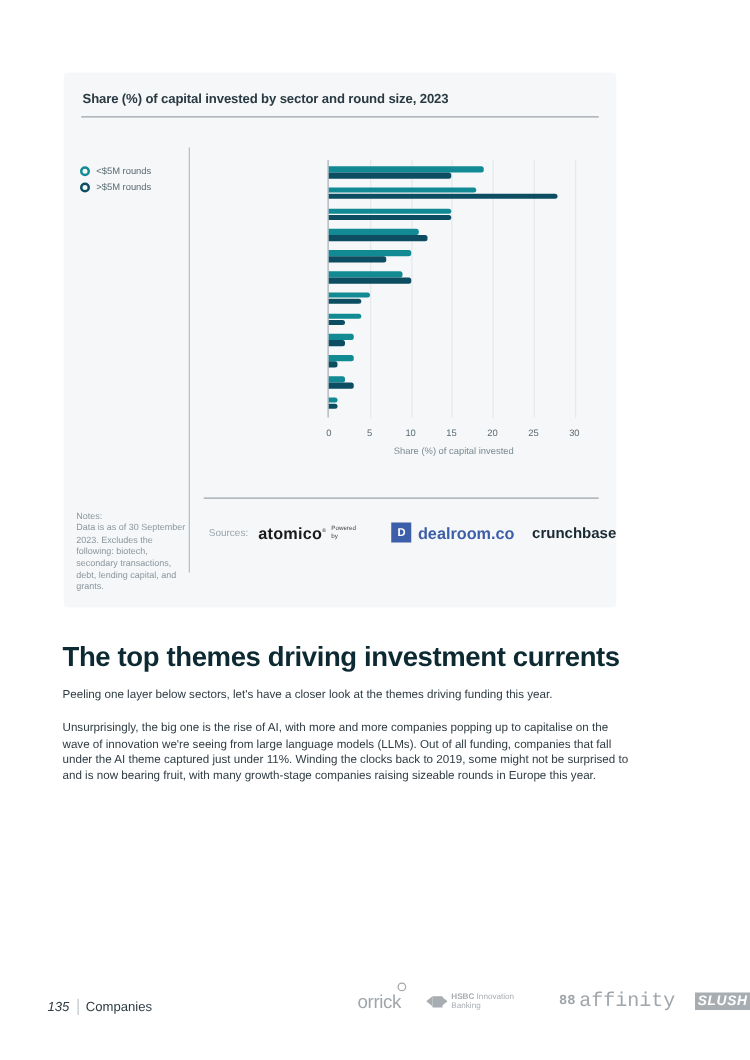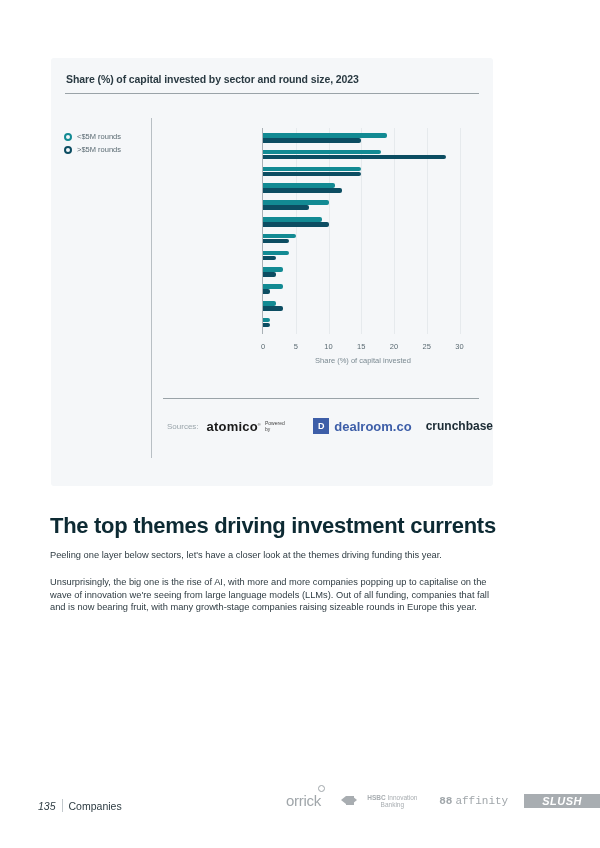--- a/index.html
+++ b/index.html
@@ -38,34 +38,34 @@
   .heading { position: absolute; left: 50px; top: 513px; font-size: 22px; font-weight: bold; color: #0d2a33; letter-spacing: -0.3px; }
   .intro { position: absolute; left: 50px; top: 550px; font-size: 9.3px; color: #2f3c43; }
   .body-para { position: absolute; left: 50px; top: 576px; width: 500px; font-size: 9.3px; line-height: 12.6px; color: #2f3c43; }
   .body-para p { white-space: nowrap; }
 
   .footer { position: absolute; left: 38px; top: 799px; display: flex; align-items: center; }
   .page-num { font-size: 10.5px; color: #2d3b42; font-style: italic; }
   .footer-sep { width: 1px; height: 13px; background: #c2c8cc; margin: 0 6px; }
   .section-name { font-size: 10.5px; color: #2d3b42; }
 
-  .sponsors { position: absolute; left: 286px; top: 792px; display: flex; align-items: center; text-align: center; }
+  .sponsors { position: absolute; left: 286px; top: 792px; display: flex; align-items: center; }
   .orrick { position: relative; font-size: 15px; color: #a0a6aa; margin-right: 20px; letter-spacing: -0.3px; }
   .orrick-o { position: absolute; right: -4px; top: -7px; width: 7px; height: 7px; border: 1.3px solid #a0a6aa; border-radius: 50%; }
   .hsbc { display: flex; align-items: center; margin-right: 14px; }
   .hsbc-mark { width: 18px; height: 9px; position: relative; margin-right: 3px; }
   .hsbc-mark::before { content: ""; position: absolute; left: 0; top: 0; border-top: 4.5px solid transparent; border-bottom: 4.5px solid transparent; border-right: 5px solid #a8adb1; }
   .hsbc-mark::after { content: ""; position: absolute; right: 0; top: 0; border-top: 4.5px solid transparent; border-bottom: 4.5px solid transparent; border-left: 5px solid #a8adb1; }
   .hsbc-mid { position: absolute; left: 5px; top: 0; width: 8px; height: 9px; background: #a8adb1; }
   .hsbc-text { font-size: 6.5px; color: #a8adb1; }
   .hsbc-text b { font-weight: bold; }
   .affinity { display: flex; align-items: center; margin-right: 16px; font-family: Liberation Mono, monospace; }
   .affinity-icon { font-size: 11px; color: #a0a6aa; margin-right: 3px; font-weight: bold; }
-  .affinity-text { font-size: 11px; color: #a0a6aa; }
-  .slush { font-size: 11px; font-weight: bold; font-style: italic; color: #fff; background: #a8adb1; padding: 1px 18px; letter-spacing: 0.5px; }
+  .affinity-text { font-size: 16px; color: #a0a6aa; }
+  .slush { font-size: 11px; font-weight: bold; font-style: italic; color: #fff; background: #a8adb1; padding: 1px 2px; letter-spacing: 0.5px; }
 </style>
 </head>
 <body>
 
 <div class="panel">
   <div class="chart-title">Share (%) of capital invested by sector and round size, 2023</div>
   <div class="title-rule"></div>
 
   <div class="legend">
     <div class="legend-item">
@@ -118,38 +118,43 @@
       <div class="bar" style="left: 212px; top: 243px; width: 13.1px; background: rgb(18, 138, 147);"></div>
       <div class="bar" style="left: 212px; top: 248px; width: 19.65px; background: rgb(12, 77, 98);"></div>
       <div class="bar" style="left: 212px; top: 259.8px; width: 6.55px; background: rgb(18, 138, 147);"></div>
       <div class="bar" style="left: 212px; top: 264.8px; width: 6.55px; background: rgb(12, 77, 98);"></div>
     </div>
 
   <div class="xlabel">Share (%) of capital invested</div>
 
   <div class="bottom-rule"></div>
 
+  <div class="notes">
+    <div>Notes:</div>
+    <div>Data is as of 30 September 2023. Excludes the following: biotech, secondary transactions, debt, lending capital, and grants.</div>
+  </div>
 
   <div class="sources">
     <span class="sources-label">Sources:</span>
     <span class="atomico"><span>atomico</span><sup>®</sup></span>
     <span class="powered">Powered by</span>
     <span class="dealroom-box">
         <span>D</span>
       </span>
     <span class="dealroom">dealroom.co</span>
     <span class="crunchbase">crunchbase</span>
   </div>
 </div>
 
 <h1 class="heading">The top themes driving investment currents</h1>
 <div class="intro">Peeling one layer below sectors, let's have a closer look at the themes driving funding this year.</div>
 <div class="body-para">
   <p>Unsurprisingly, the big one is the rise of AI, with more and more companies popping up to capitalise on the</p>
   <p>wave of innovation we're seeing from large language models (LLMs). Out of all funding, companies that fall</p>
+  <p>under the AI theme captured just under 11%. Winding the clocks back to 2019, some might not be surprised to</p>
   <p>and is now bearing fruit, with many growth-stage companies raising sizeable rounds in Europe this year.</p>
 </div>
 
 <div class="footer">
   <span class="page-num">135</span>
   <span class="footer-sep"></span>
   <span class="section-name">Companies</span>
 </div>
 
 <div class="sponsors">

